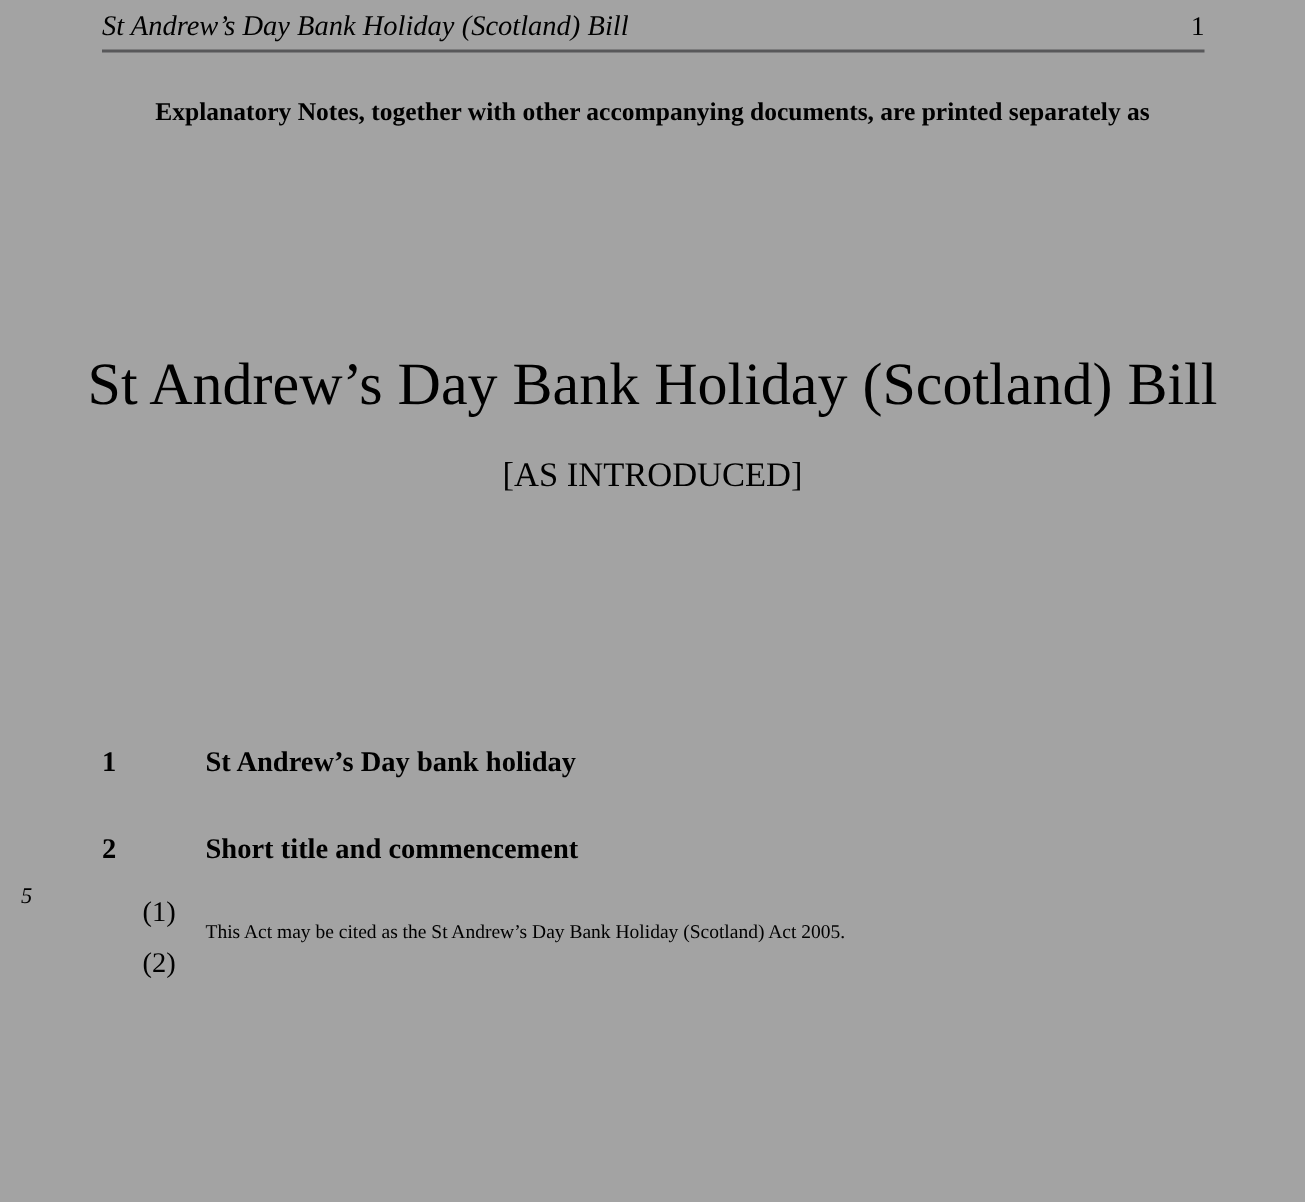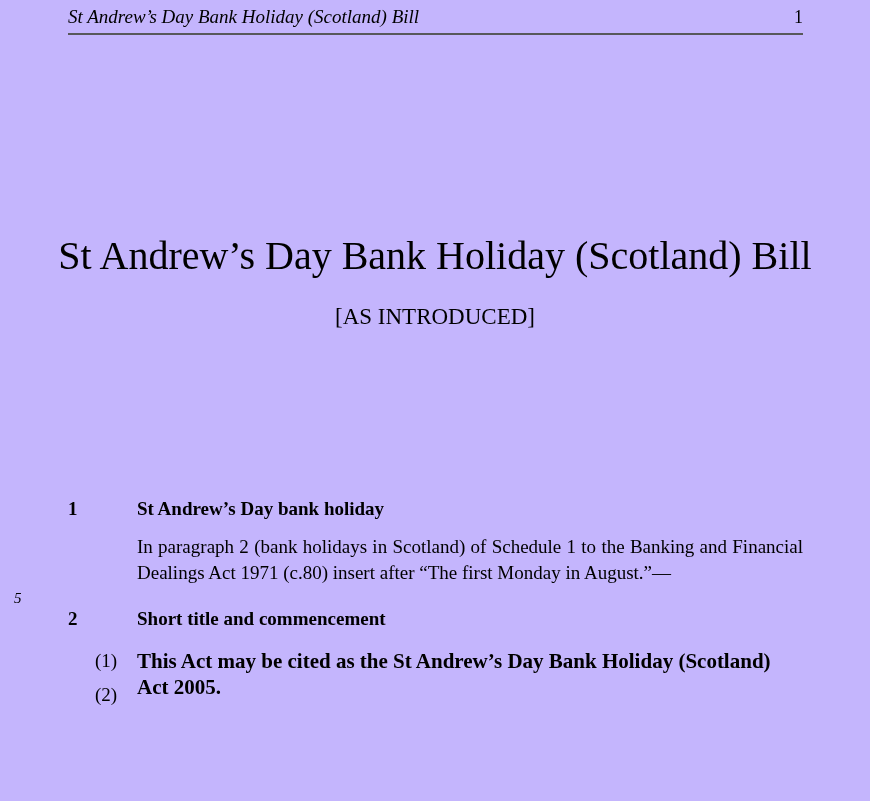--- a/index.html
+++ b/index.html
@@ -6,21 +6,21 @@
   html, body {
     margin: 0;
     padding: 0;
     background: #ffffff;
   }
 
   .page {
     position: relative;
     width: 870px;
     height: 801px;
-    background: #c4b5fd;
+    background: #a3a3a3;
     color: #000000;
     font-family: "Liberation Serif", "DejaVu Serif", serif;
     overflow: hidden;
   }
 
   
   .running-header {
     position: absolute;
     left: 68px;
     top: 5px;
@@ -162,25 +162,24 @@
   .subsection-number {
     position: absolute;
     left: 95px;
     top: 0;
     font-size: 19px;
     line-height: 26px;
   }
   .subsection-text {
     position: absolute;
     left: 137px;
-    top: 0;
+    top: 12px;
     width: 666px;
-    font-size: 21px;
-    line-height: 26px;
-    font-weight: bold;
+    font-size: 13px;
+    line-height: 26px;
   }
 
   .spacer-12 { height: 12px; }
   .spacer-20 { height: 20px; }
   .spacer-8  { height: 8px; }
 
   
   .line-number {
     position: absolute;
     left: 14px;
@@ -201,39 +200,39 @@
 
 <div class="page">
 
   <div class="running-header">
     <span class="running-header-title">St Andrew’s Day Bank Holiday (Scotland) Bill</span>
     <span class="running-header-page">1</span>
   </div>
   <div class="header-rule"></div>
 
   <div class="accompanying">
+    <div class="accompanying-line">Explanatory Notes, together with other accompanying documents, are printed separately as</div>
   </div>
 
   <div class="title-block">
     <h1 class="doc-title">St Andrew’s Day Bank Holiday (Scotland) Bill</h1>
     <div class="doc-subtitle">[AS INTRODUCED]</div>
   </div>
 
 
   <div class="line-number">5</div>
 
   <div class="body-content">
 
     <div class="section">
       <div class="section-head">
         <span class="section-number">1</span>
         <span class="section-title">St Andrew’s Day bank holiday</span>
       </div>
       <div class="spacer-8"></div>
-      <div class="para">In paragraph 2 (bank holidays in Scotland) of Schedule 1 to the Banking and Financial Dealings Act 1971 (c.80) insert after “The first Monday in August.”—</div>
     </div>
 
     <div class="spacer-20"></div>
 
     <div class="section">
       <div class="section-head">
         <span class="section-number">2</span>
         <span class="section-title">Short title and commencement</span>
       </div>
       <div class="spacer-12"></div>

